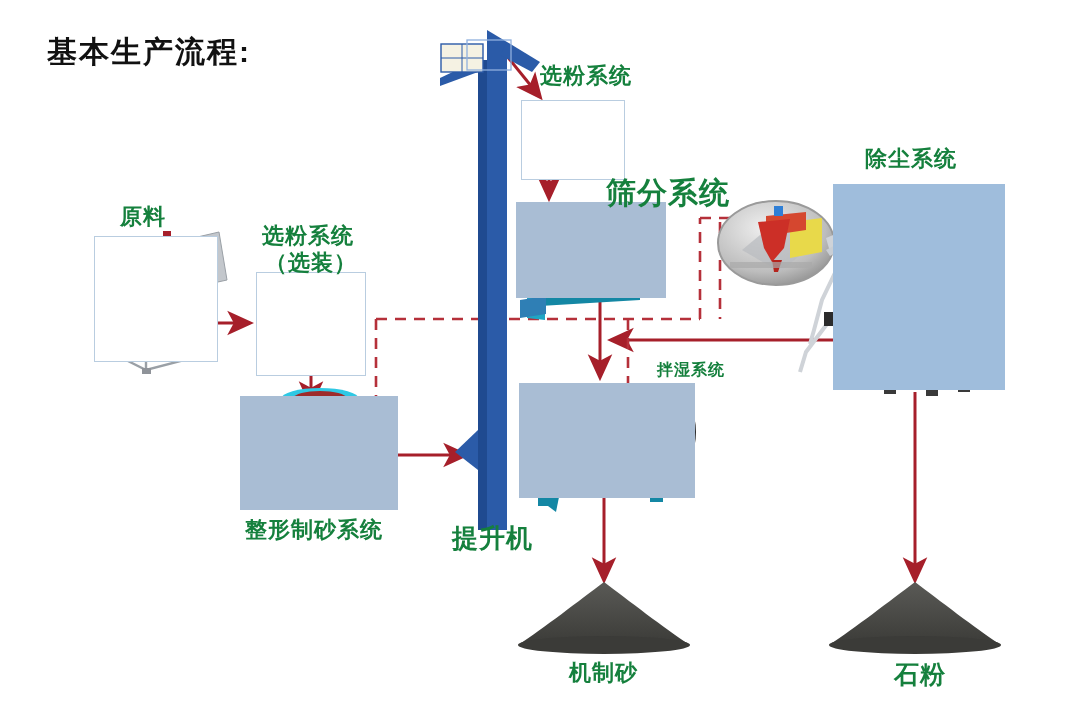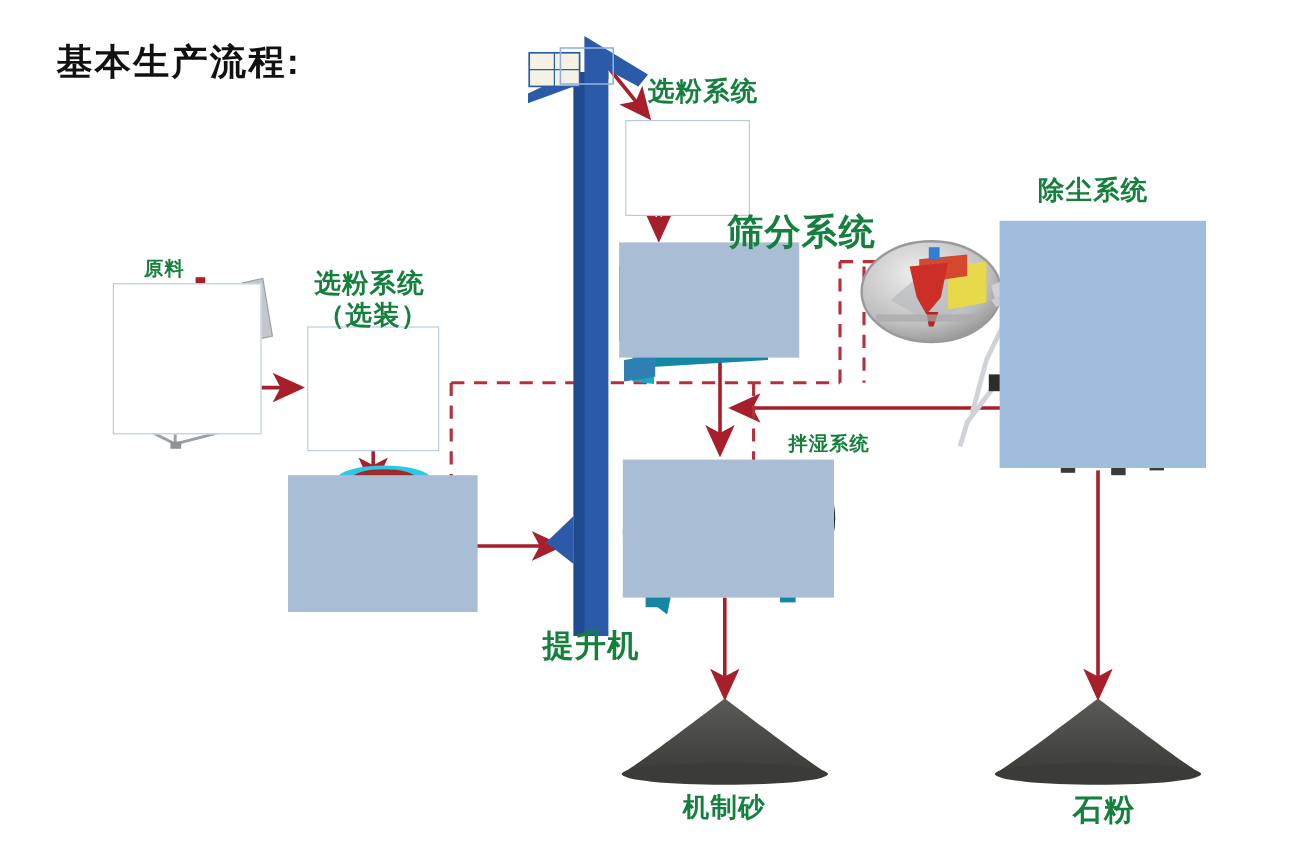--- a/index.html
+++ b/index.html
@@ -264,25 +264,26 @@
   </svg>
 
   <div class="box" style="left:94px;top:236px;width:124px;height:126px;"></div>
   <div class="box" style="left:256px;top:272px;width:110px;height:104px;"></div>
   <div class="box" style="left:521px;top:100px;width:104px;height:80px;"></div>
   <div class="photo" style="left:240px;top:396px;width:158px;height:114px;background:#a9bdd4;"></div>
   <div class="photo" style="left:516px;top:202px;width:150px;height:96px;background:#a9bdd4;"></div>
   <div class="photo" style="left:519px;top:383px;width:176px;height:115px;background:#a9bdd4;"></div>
   <div class="photo" style="left:833px;top:184px;width:172px;height:206px;background:#9fbddc;"></div>
 
-  <div class="lbl" style="left:120px;top:214px;font-size:16px;">原料</div>
+  <div class="lbl" style="left:120px;top:202px;font-size:22px;">原料</div>
 
   <div class="lbl" style="left:262px;top:221px;font-size:22px;">选粉系统</div>
   <div class="lbl" style="left:265px;top:248px;font-size:22px;">（选装）</div>
 
+  <div class="lbl" style="left:245px;top:515px;font-size:22px;">整形制砂系统</div>
 
   <div class="lbl" style="left:452px;top:521px;font-size:26px;">提升机</div>
 
   <div class="lbl" style="left:540px;top:61px;font-size:22px;">选粉系统</div>
 
   <div class="lbl" style="left:606px;top:173px;font-size:30px;">筛分系统</div>
 
   <div class="lbl" style="left:865px;top:144px;font-size:22px;">除尘系统</div>
 
   <div class="lbl" style="left:657px;top:360px;font-size:16px;">拌湿系统</div>

